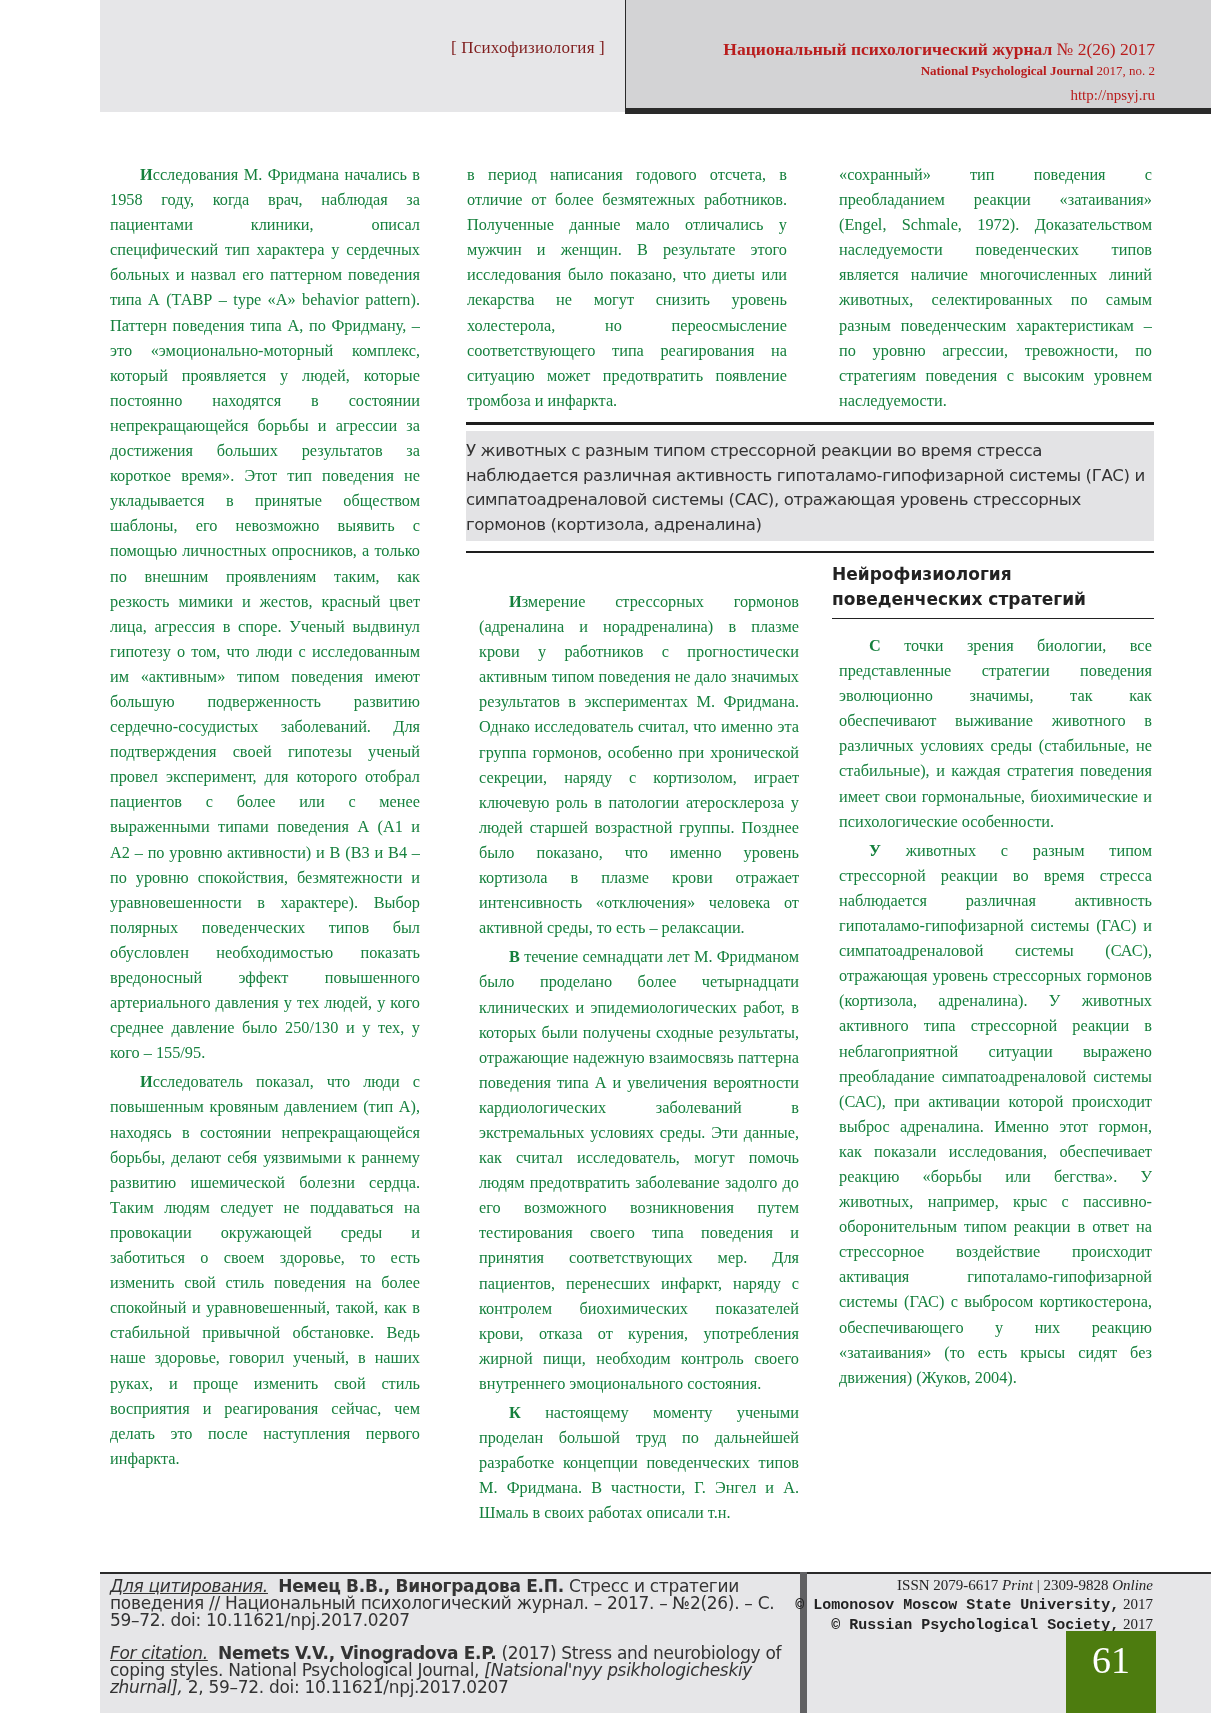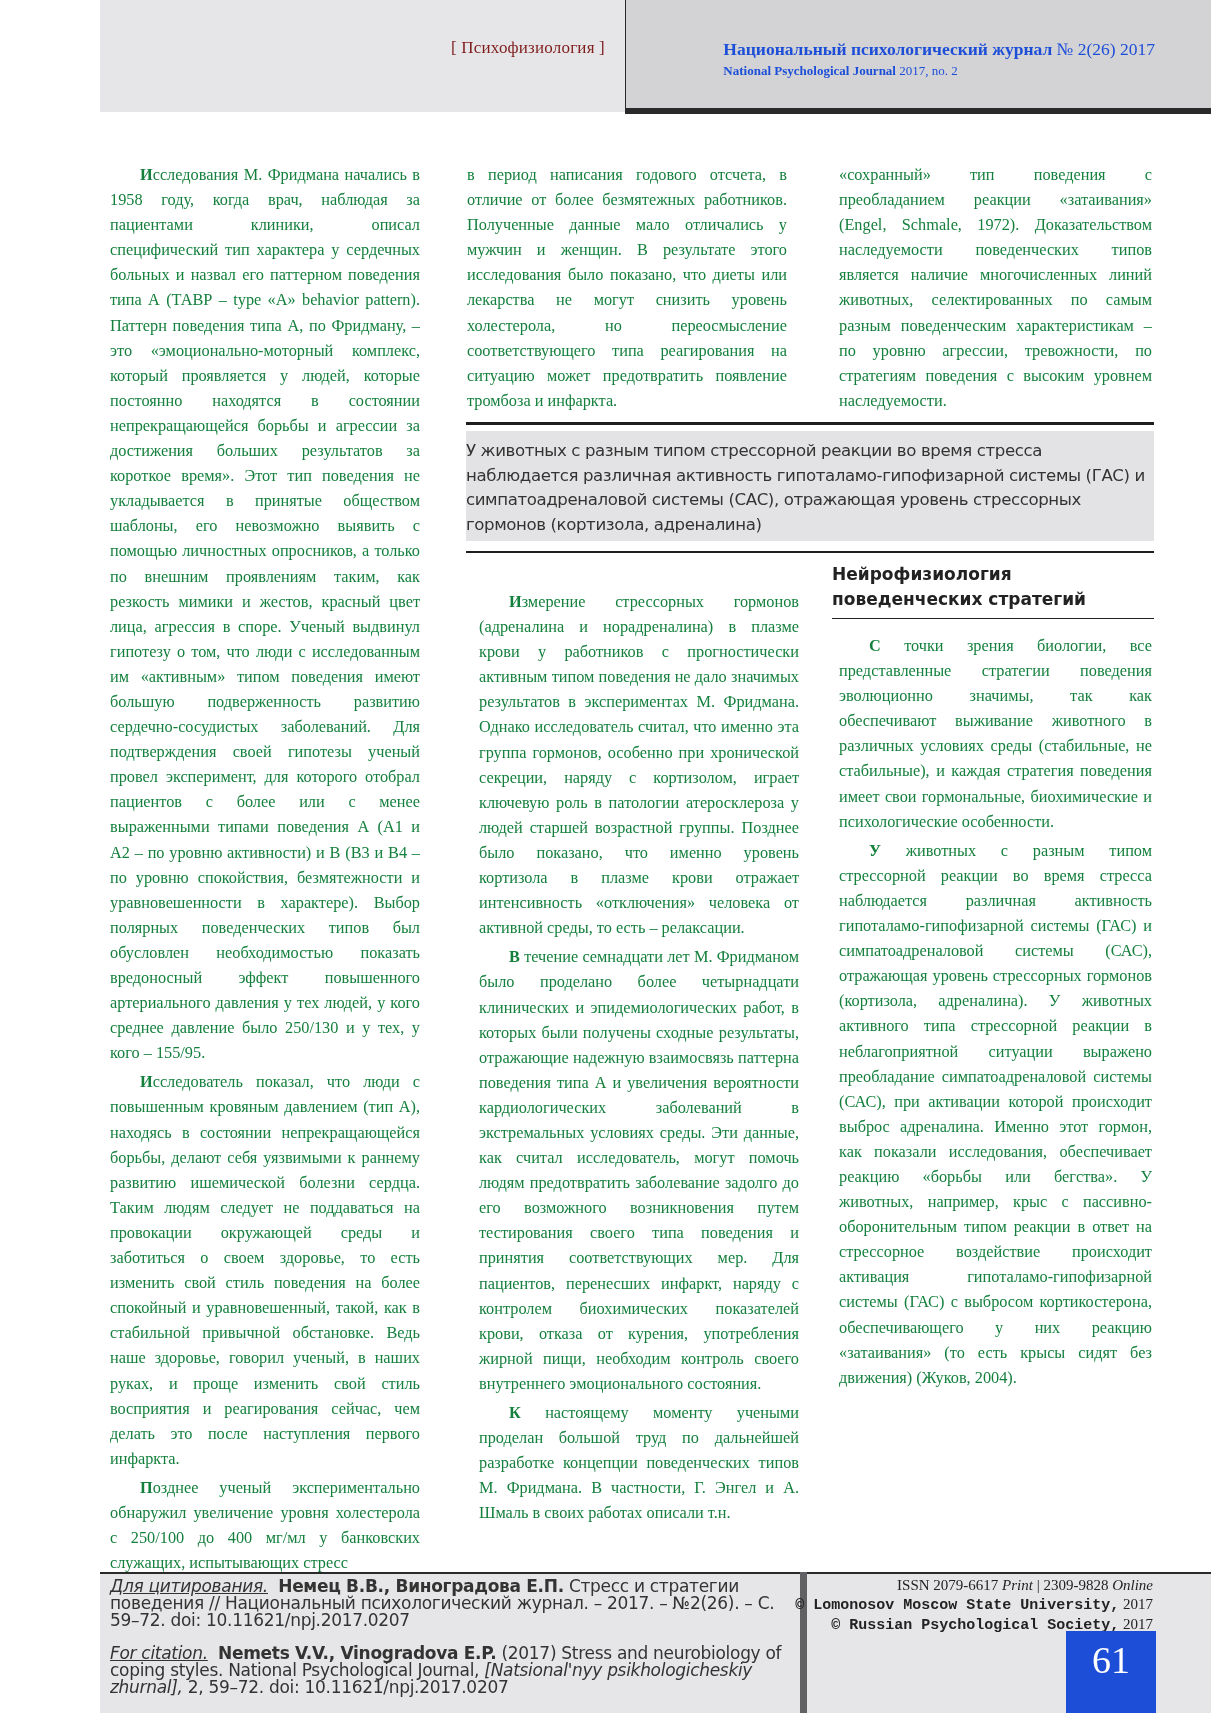--- a/index.html
+++ b/index.html
@@ -16,21 +16,21 @@
     background: #d3d3d5; border-left: 1px solid #2a2a2a;
   }
   .hdr-bar {
     position: absolute; left: 625px; top: 108px; width: 586px; height: 6px; background: #2a2a2a;
   }
   .section-tag {
     position: absolute; right: 606px; top: 38px;
     font-size: 17px; letter-spacing: 0.2px; color: #7f1d1d;
   }
   .journal {
-    position: absolute; right: 56px; top: 38px; text-align: left; color: #1d4ed8;
+    position: absolute; right: 56px; top: 38px; text-align: right; color: #b91c1c;
   }
   .journal .line1 { font-size: 17.5px; line-height: 22px; }
   .journal .line1 b { font-weight: bold; }
   .journal .line2 { font-size: 13px; line-height: 22px; }
   .journal .url { font-size: 15px; line-height: 22px; margin-top: 2px; }
 
   
   .col {
     position: absolute; font-size: 16.3px; line-height: 25.1px;
     text-align: justify; hyphens: manual; color: #15803d;
@@ -83,21 +83,21 @@
   .cite .it { font-style: italic; }
   .cite .blk + .blk { margin-top: 16px; }
   .rights {
     position: absolute; right: 58px; top: 1576px; text-align: right;
     font-size: 15px; line-height: 18.5px; color: #222;
   }
   .rights i { font-style: italic; }
   .rights b { font-weight: bold; font-family: Liberation Mono, monospace; }
   .pagenum {
     position: absolute; left: 1066px; top: 1631px; width: 90px; height: 82px;
-    background: #1d4ed8; color: #ffffff; text-align: center;
+    background: #4d7c0f; color: #ffffff; text-align: center;
     font-size: 38px; line-height: 58px; font-family: "Liberation Serif", serif;
   }
 </style>
 </head>
 <body>
 
 <div class="hdr-left"></div>
 <div class="hdr-right"></div>
 <div class="hdr-bar"></div>
 
@@ -105,26 +105,26 @@
 
 <div class="journal">
   <div class="line1">
     <b>Национальный психологический журнал</b>
     <span>№ 2(26) 2017</span>
   </div>
   <div class="line2">
     <b>National Psychological Journal</b>
     <span>2017, no. 2</span>
   </div>
+  <div class="url">http://npsyj.ru</div>
 </div>
 
 <div class="col col1">
   <p><span class="lead">И</span><span>сследования М. Фридмана начались в 1958 году, когда врач, наблюдая за пациентами клиники, описал специфический тип характера у сердечных больных и назвал его паттерном поведения типа А (ТАВР – type «A» behavior pattern). Паттерн поведения типа А, по Фридману, – это «эмоционально-моторный комплекс, который проявляется у людей, которые постоянно находятся в состоянии непрекращающейся борьбы и агрессии за достижения больших результатов за короткое время». Этот тип поведения не укладывается в принятые обществом шаблоны, его невозможно выявить с помощью личностных опросников, а только по внешним проявлениям таким, как резкость мимики и жестов, красный цвет лица, агрессия в споре. Ученый выдвинул гипотезу о том, что люди с исследованным им «активным» типом поведения имеют большую подверженность развитию сердечно-сосудистых заболеваний. Для подтверждения своей гипотезы ученый провел эксперимент, для которого отобрал пациентов с более или с менее выраженными типами поведения А (А1 и А2 – по уровню активности) и В (В3 и В4 – по уровню спокойствия, безмятежности и уравновешенности в характере). Выбор полярных поведенческих типов был обусловлен необходимостью показать вредоносный эффект повышенного артериального давления у тех людей, у кого среднее давление было 250/130 и у тех, у кого – 155/95.</span></p>
   <p><span class="lead">И</span><span>сследователь показал, что люди с повышенным кровяным давлением (тип А), находясь в состоянии непрекращающейся борьбы, делают себя уязвимыми к раннему развитию ишемической болезни сердца. Таким людям следует не поддаваться на провокации окружающей среды и заботиться о своем здоровье, то есть изменить свой стиль поведения на более спокойный и уравновешенный, такой, как в стабильной привычной обстановке. Ведь наше здоровье, говорил ученый, в наших руках, и проще изменить свой стиль восприятия и реагирования сейчас, чем делать это после наступления первого инфаркта.</span></p>
-  <p><span class="lead">П</span><span>озднее ученый экспериментально обнаружил увеличение уровня холестерола с 250/100 до 400 мг/мл у банковских служащих, испытывающих стресс</span></p>
 </div>
 
 <div class="col col2">
   <p class="cont">в период написания годового отсчета, в отличие от более безмятежных работников. Полученные данные мало отличались у мужчин и женщин. В результате этого исследования было показано, что диеты или лекарства не могут снизить уровень холестерола, но переосмысление соответствующего типа реагирования на ситуацию может предотвратить появление тромбоза и инфаркта.</p>
 </div>
 
 <div class="col col3">
   <p class="cont">«сохранный» тип поведения с преобладанием реакции «затаивания» (Engel, Schmale, 1972). Доказательством наследуемости поведенческих типов является наличие многочисленных линий животных, селектированных по самым разным поведенческим характеристикам – по уровню агрессии, тревожности, по стратегиям поведения с высоким уровнем наследуемости.</p>
 </div>
 

